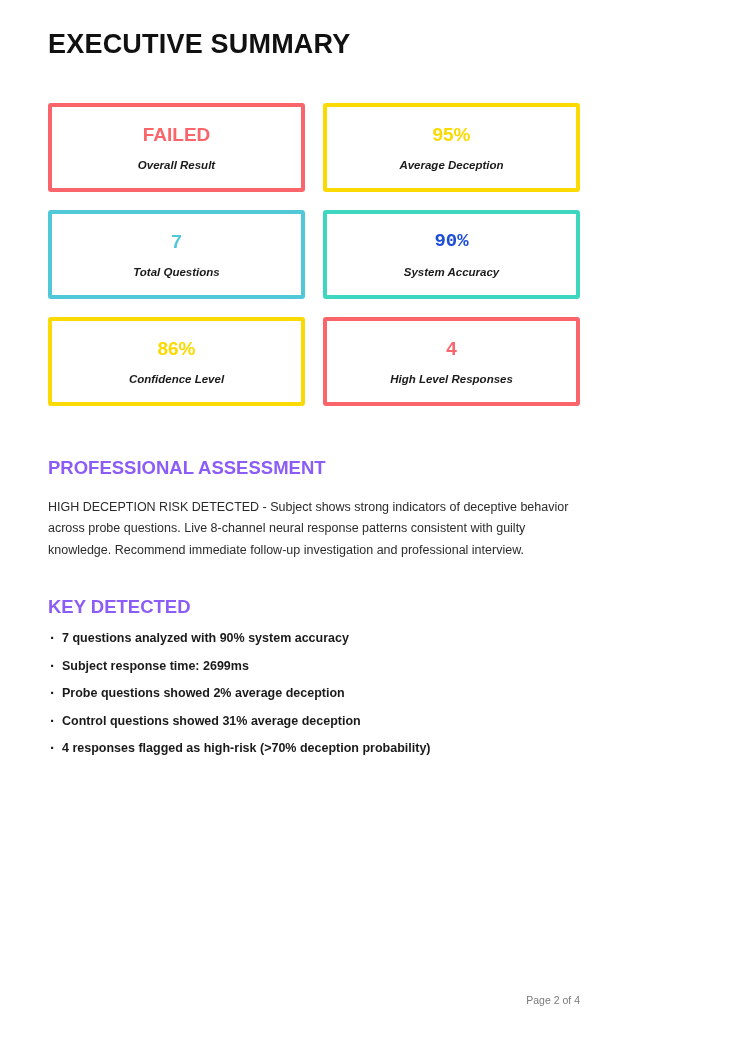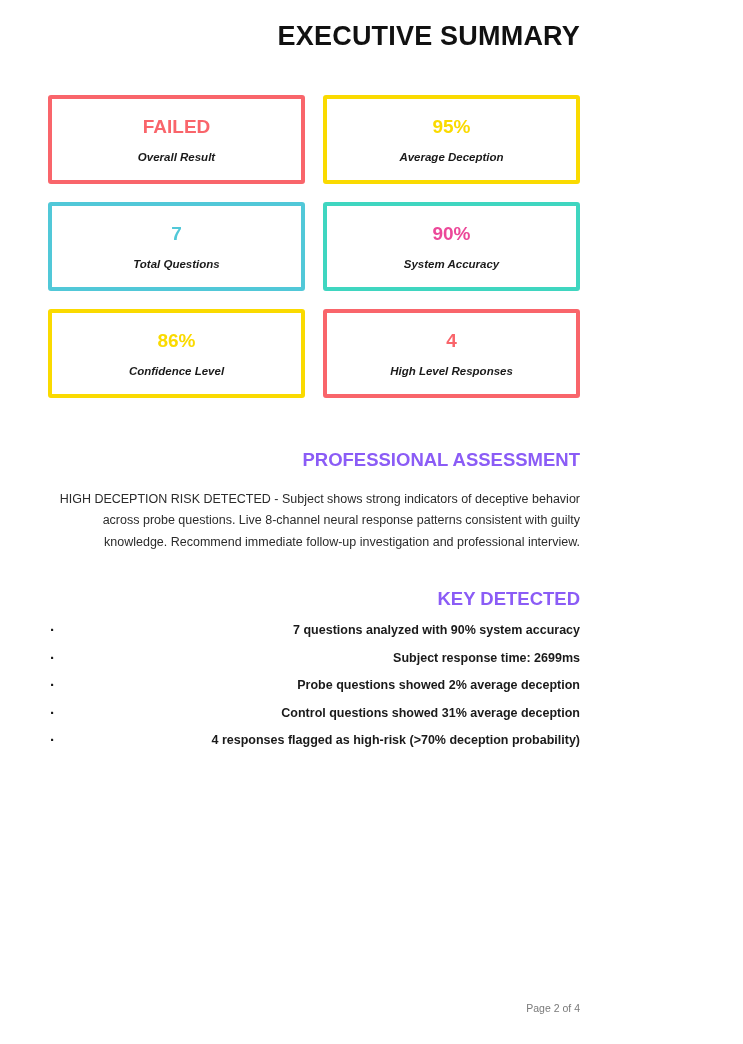--- a/index.html
+++ b/index.html
@@ -13,22 +13,21 @@
     font-family: "Liberation Sans", sans-serif;
     color: #1a1a1a;
     position: relative;
     overflow: hidden;
   }
   .page {
     position: relative;
     width: 628px;
     height: 1044px;
     box-sizing: border-box;
-    padding: 0 48px;
-    text-align: right;
+    padding: 8px 48px;
   }
   .doc-title {
     font-size: 27px;
     font-weight: bold;
     letter-spacing: 0.2px;
     color: #111111;
     margin: 0;
     padding-top: 20px;
     line-height: 1.2;
   }
@@ -101,21 +100,21 @@
     position: absolute;
     left: 2px;
     top: -2px;
     font-size: 15px;
     font-weight: bold;
     color: #1a1a1a;
   }
   .page-footer {
     position: absolute;
     right: 48px;
-    bottom: 30px;
+    bottom: 38px;
     font-size: 10.5px;
     color: #7a7a7a;
   }
 </style>
 </head>
 <body>
 
 <div class="page">
 
   <h1 class="doc-title">EXECUTIVE SUMMARY</h1>
@@ -127,21 +126,21 @@
     </div>
     <div class="card" style="border-color: rgb(250, 218, 0);">
       <div class="card-value" style="color: rgb(250, 218, 0);">95%</div>
       <div class="card-label">Average Deception</div>
     </div>
     <div class="card" style="border-color: rgb(81, 200, 216);">
       <div class="card-value" style="color: rgb(81, 200, 216);">7</div>
       <div class="card-label">Total Questions</div>
     </div>
     <div class="card" style="border-color: rgb(63, 214, 192);">
-      <div class="card-value" style="color: #ec4899;">90%</div>
+      <div class="card-value" style="color: #1d4ed8; font-family: Liberation Mono, monospace;">90%</div>
       <div class="card-label">System Accuracy</div>
     </div>
     <div class="card" style="border-color: rgb(250, 218, 0);">
       <div class="card-value" style="color: rgb(250, 218, 0);">86%</div>
       <div class="card-label">Confidence Level</div>
     </div>
     <div class="card" style="border-color: rgb(249, 101, 107);">
       <div class="card-value" style="color: rgb(249, 101, 107);">4</div>
       <div class="card-label">High Level Responses</div>
     </div>

